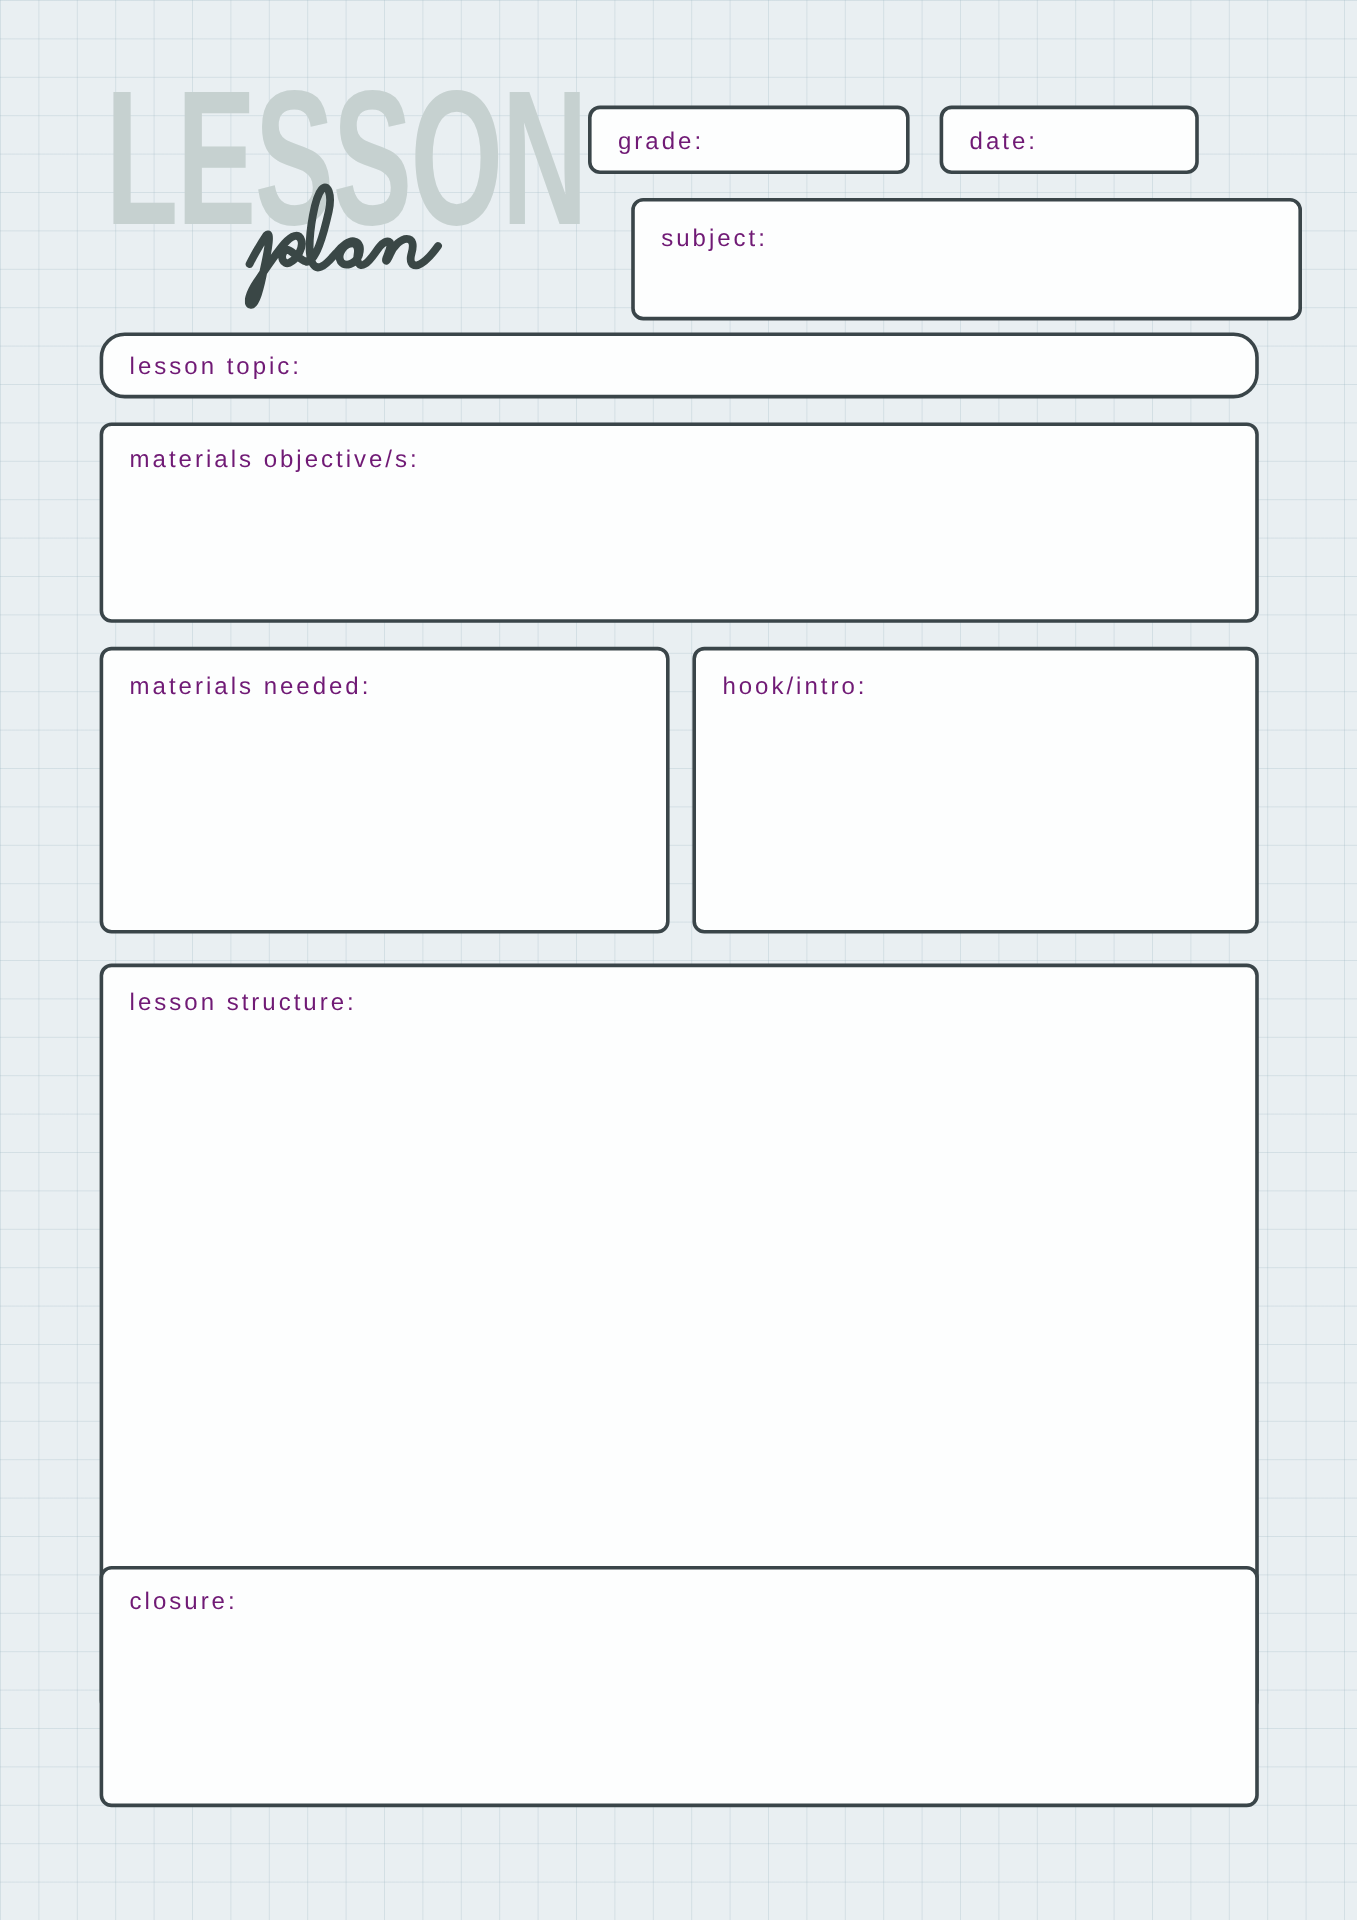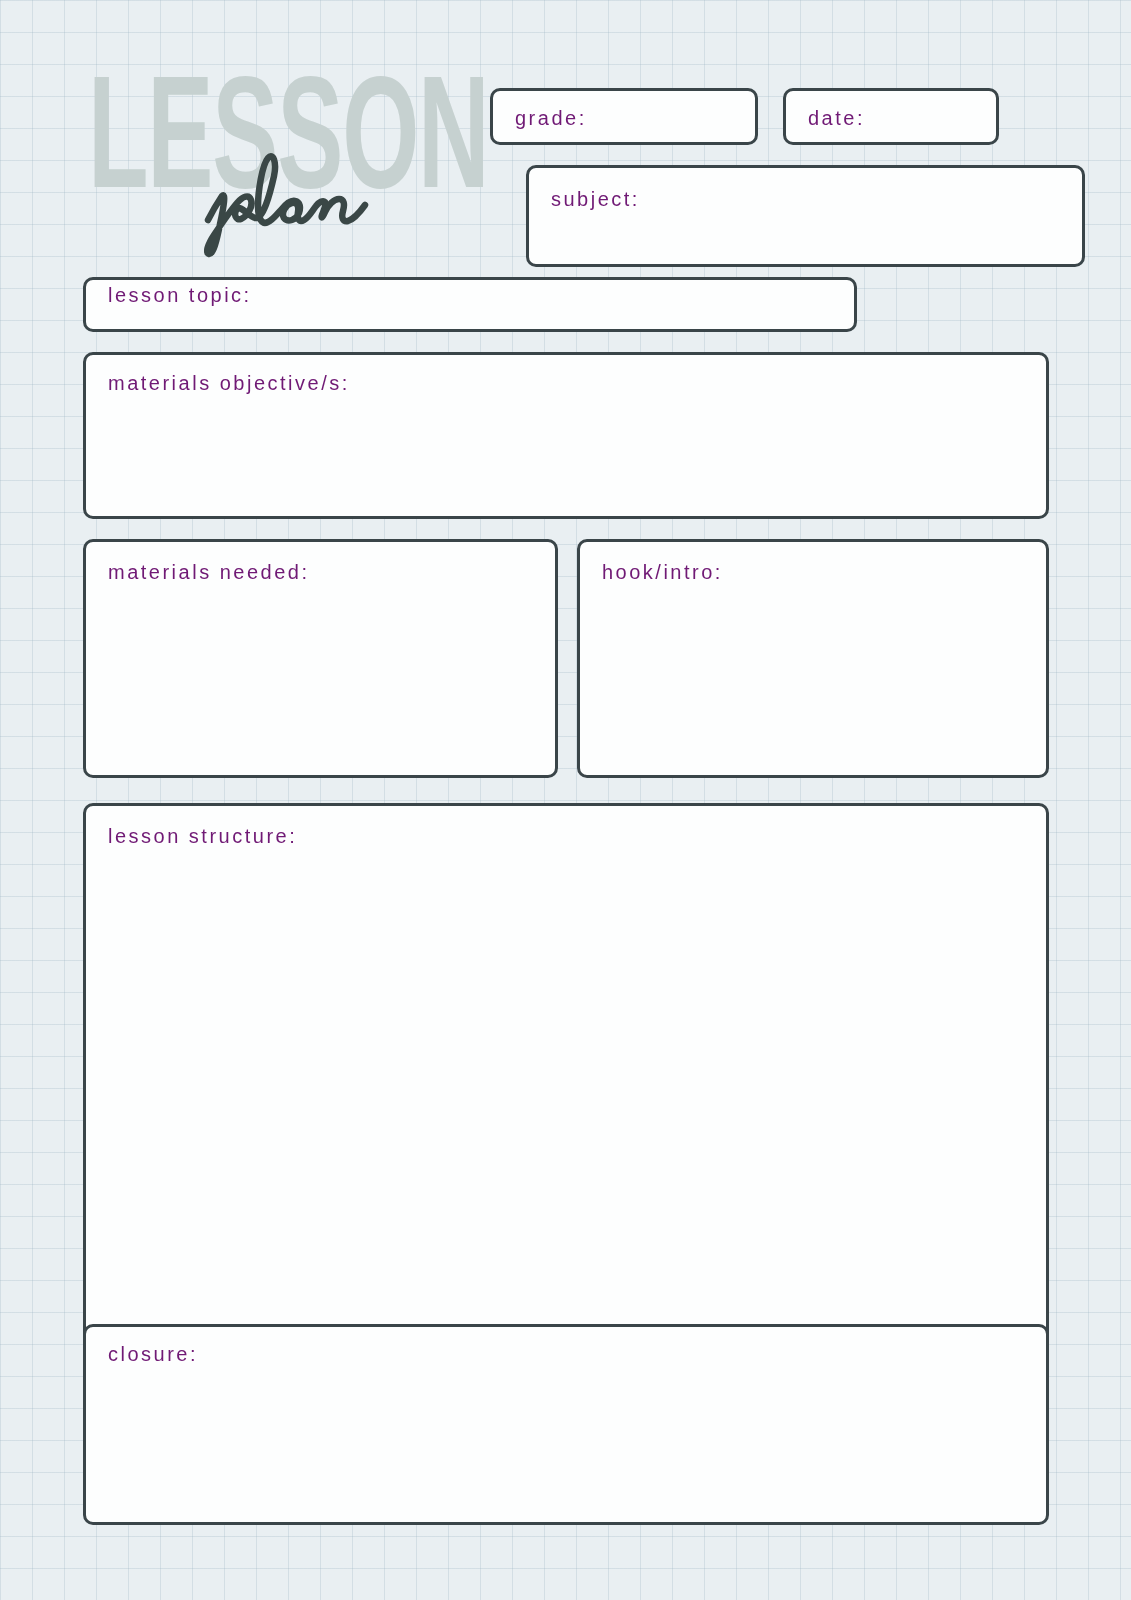--- a/index.html
+++ b/index.html
@@ -54,26 +54,26 @@
     display:block;
     font-size:20px;
     letter-spacing:2.5px;
     color:#701a75;
     line-height:1.3;
   }
 
   .box-grade      { left:490px; top:88px;   width:268px; height:57px;  }
   .box-date       { left:783px; top:88px;   width:216px; height:57px;  }
   .box-subject    { left:490px; top:165px;  width:559px; height:102px;  padding-top:18px;margin-left:36px; }
-  .box-topic      { left:83px;  top:277px;  width:774px; height:55px;  padding-top:2px; }
+  .box-topic      { left:83px;  top:277px;  width:966px; height:55px;  padding-top:13px;border-radius:21px; }
   .box-objectives { left:83px;  top:352px;  width:966px; height:167px; padding-top:15px; }
   .box-materials  { left:83px;  top:539px;  width:475px; height:239px; padding-top:17px; }
   .box-hook       { left:577px; top:539px;  width:472px; height:239px; padding-top:17px; }
   .box-structure  { left:83px;  top:803px;  width:966px; height:624px; padding-top:17px; }
-  .box-closure    { left:83px;  top:1305px; width:966px; height:201px; padding-top:14px;margin-top:19px; }
+  .box-closure    { left:83px;  top:1305px; width:966px; height:201px; padding-top:14px; }
 </style>
 </head>
 <body>
 
 <div class="page">
 
   <div class="title-main">LESSON</div>
 
   <div class="title-script">
     <span class="visually-hidden">plan</span>

